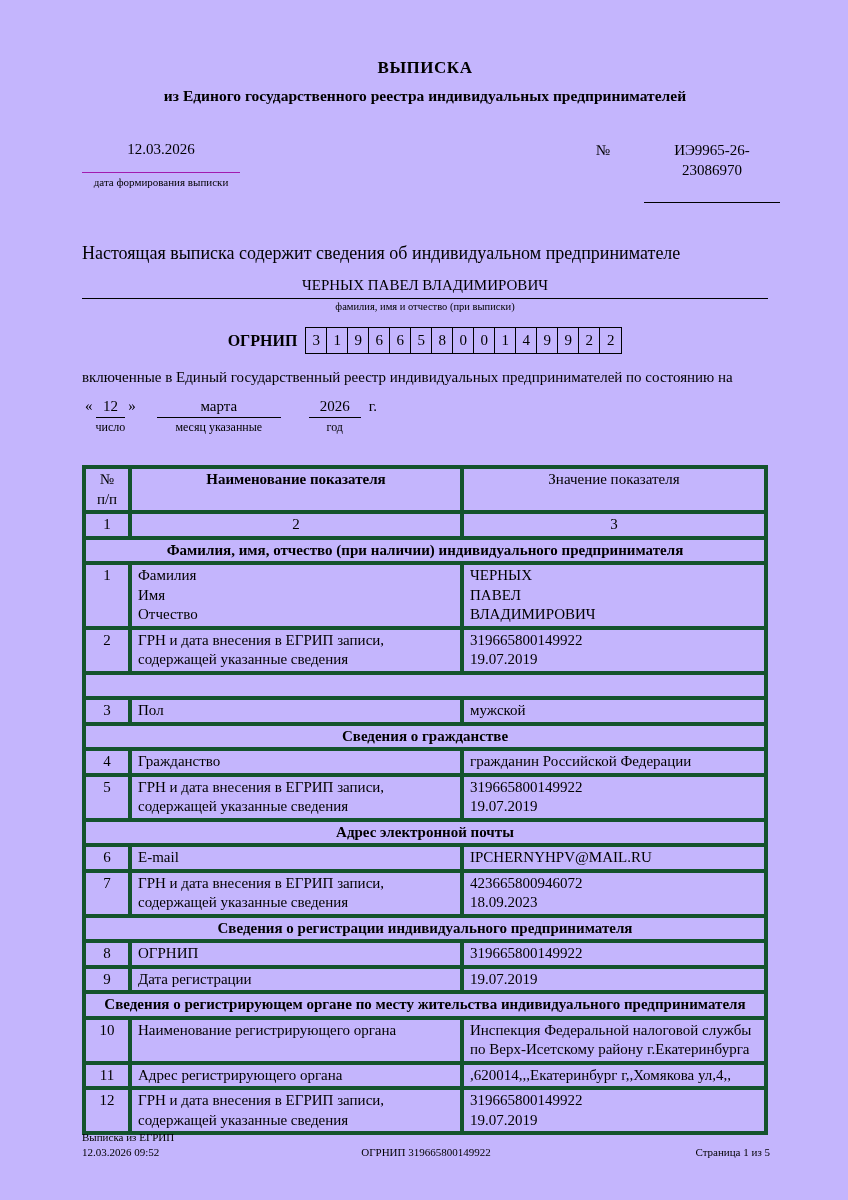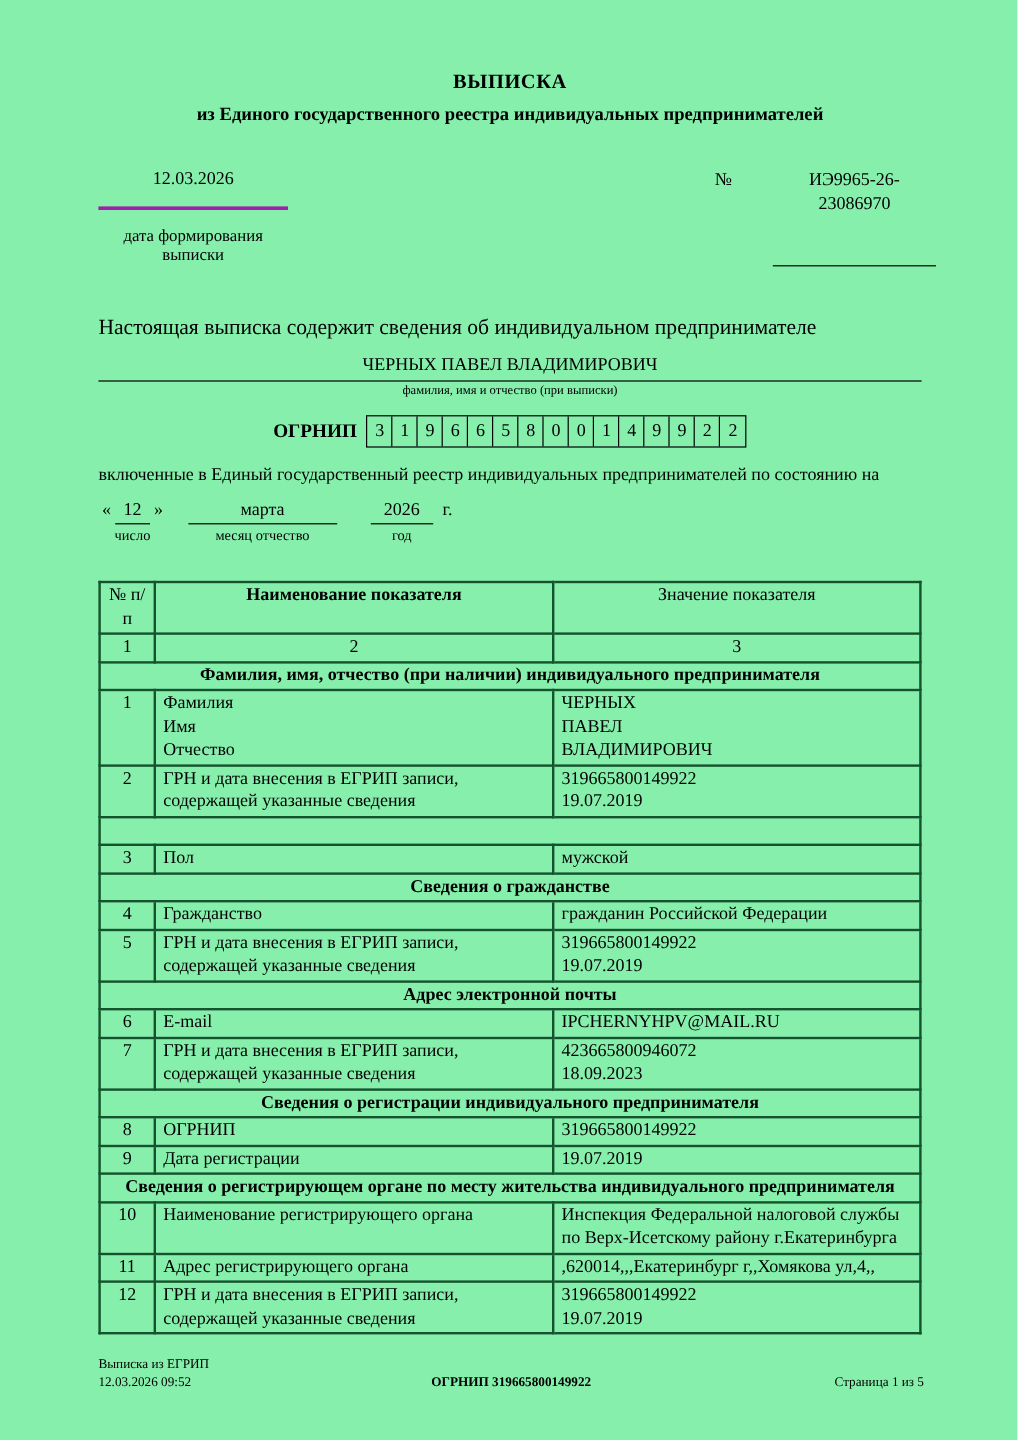--- a/index.html
+++ b/index.html
@@ -1,30 +1,30 @@
 <!DOCTYPE html>
 <html><head>
 <meta charset="utf-8">
 <style>
   * { box-sizing: border-box; }
   html, body { margin: 0; padding: 0; background: #ffffff; }
   .page {
     width: 848px; height: 1200px; position: relative;
-    background: #86efac; color: #000;
+    background: #c4b5fd; color: #000;
     font-family: "Liberation Serif", serif;
     padding: 58px 80px 0 82px;
     overflow: hidden;
   }
   .doc-title { text-align: center; font-weight: bold; font-size: 17px; letter-spacing: .5px; }
   .doc-subtitle { text-align: center; font-weight: bold; font-size: 15.5px; margin-top: 9px; }
 
   .ref-row { display: flex; justify-content: space-between; margin-top: 36px; }
   .date-block { width: 158px; text-align: center; }
-  .date-value { font-size: 15px; padding-bottom: 14px; border-bottom: 3px solid #a21caf; }
-  .small-caption { font-size: 14px; margin-top: 15px; }
+  .date-value { font-size: 15px; padding-bottom: 14px; border-bottom: 1px solid #a21caf; }
+  .small-caption { font-size: 11px; margin-top: 3px; }
   .number-block { display: flex; gap: 34px; margin-right: -12px; }
   .number-sign { font-size: 15px; padding-top: 1px; }
   .number-lines { min-width: 136px; text-align: center; font-size: 15px; line-height: 1.3; padding-bottom: 22px; border-bottom: 1px solid #000; }
 
   .intro { margin-top: 40px; font-size: 18px; }
   .name-line { margin-top: 13px; text-align: center; font-size: 15px; padding-bottom: 4px; border-bottom: 1px solid #000; }
   .name-caption { text-align: center; font-size: 10.5px; margin-top: 2px; }
 
   .ogrnip-row { margin-top: 15px; display: flex; justify-content: center; align-items: center; }
   .ogrnip-label { font-weight: bold; font-size: 16px; margin-right: 8px; }
@@ -43,33 +43,33 @@
   .field-line { border-bottom: 1px solid #000; padding: 0 4px 2px 4px; }
   .field-caption { font-size: 12px; margin-top: 2px; }
   .day-field .field-line { min-width: 24px; }
   .month-field { margin-left: 18px; }
   .month-field .field-line { min-width: 124px; }
   .year-field { margin-left: 28px; }
   .year-field .field-line { min-width: 52px; }
   .year-suffix { margin-left: 8px; }
 
   table.indicators { border-collapse: collapse; width: 100%; margin-top: 30px; font-size: 15px; border: 2px solid #000; }
-  table.indicators td, table.indicators th { border: 2px solid #14532d; padding: 1px 6px; vertical-align: top; line-height: 1.3; margin-top: 45px; }
+  table.indicators td, table.indicators th { border: 4px solid #14532d; padding: 1px 6px; vertical-align: top; line-height: 1.3; margin-top: 45px; }
   th.col-num { width: 46px; font-weight: normal; text-align: center; }
   th.col-name { width: 332px; font-weight: bold; text-align: center; }
   th.col-value { font-weight: normal; text-align: center; }
   tr.colnum-row td { text-align: center; }
   td.section-cell { text-align: center; font-weight: bold; }
   td.num-cell { text-align: center; }
   td.spacer-cell { height: 19px; padding: 0; }
   td.value-cell { overflow: hidden; white-space: nowrap; }
 
   .footer { position: absolute; left: 82px; right: 78px; bottom: 40px; display: flex; align-items: flex-end; font-size: 11px; line-height: 1.35; }
   .footer-left { flex: 1; text-align: left; }
-  .footer-center { flex: 1; text-align: center; font-weight: bold; }
+  .footer-center { flex: 1; text-align: center; }
   .footer-right { flex: 1; text-align: right; }
 </style>
 </head>
 <body>
 
 <div class="page">
 
   <div class="doc-title">ВЫПИСКА</div>
   <div class="doc-subtitle">из Единого государственного реестра индивидуальных предпринимателей</div>
 
@@ -116,21 +116,21 @@
 
   <div class="asof-row">
     <span class="quote">«</span>
     <span class="field day-field">
       <span class="field-line" style="display:block">12</span>
       <span class="field-caption" style="display:block">число</span>
     </span>
     <span class="quote">»</span>
     <span class="field month-field">
       <span class="field-line" style="display:block">марта</span>
-      <span class="field-caption" style="display:block">месяц отчество</span>
+      <span class="field-caption" style="display:block">месяц указанные</span>
     </span>
     <span class="field year-field">
       <span class="field-line" style="display:block">2026</span>
       <span class="field-caption" style="display:block">год</span>
     </span>
     <span class="year-suffix">г.</span>
   </div>
 
   <table class="indicators">
     <thead>

